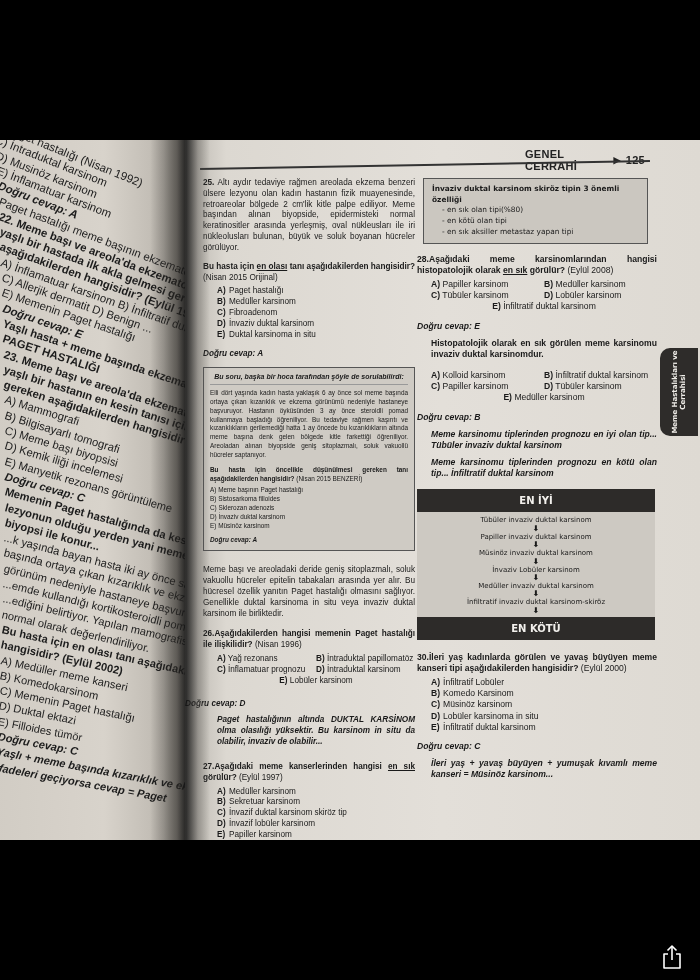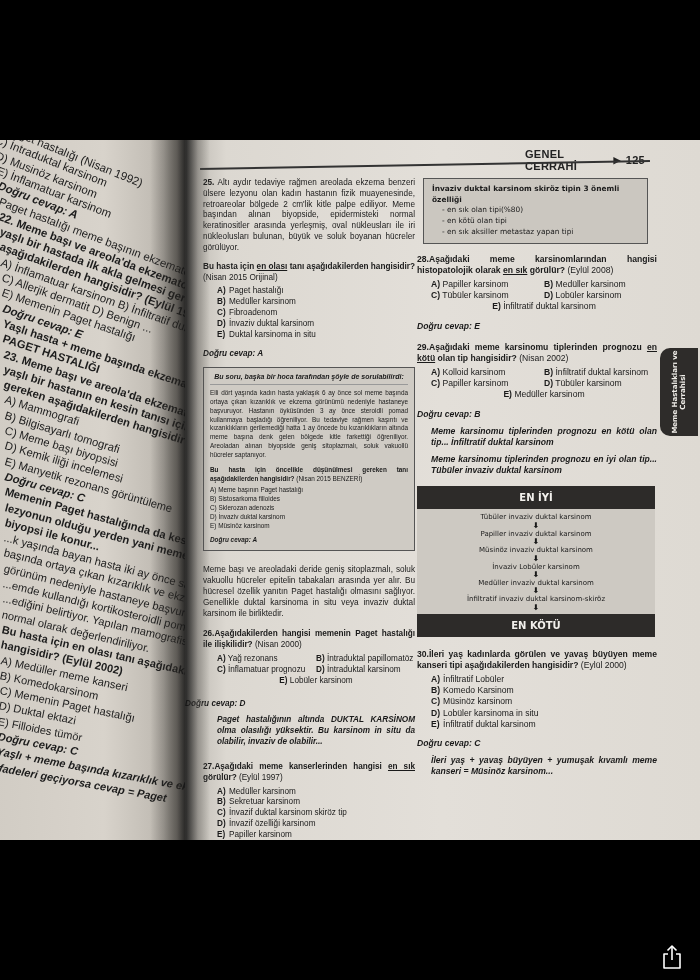--- a/index.html
+++ b/index.html
@@ -192,42 +192,42 @@
           <span class="opt"><span>D)</span> <span>İnvaziv duktal karsinom</span></span>
           <span class="opt"><span>E)</span> <span>Müsinöz karsinom</span></span>
         </div>
         <div class="alt-ans">Doğru cevap: A</div>
       </div>
 
       <div class="para" style="margin-top:14px">Meme başı ve areoladaki deride geniş sitoplazmalı, soluk vakuollu hücreler epitelin tabakaları arasında yer alır. Bu hücresel özellik yanıtın Paget hastalığı olmasını sağlıyor. Genellikle duktal karsinoma in situ veya invaziv duktal karsinom ile birliktedir.</div>
 
       <div class="block">
         <div class="q-title">
-          <span>26.</span><span>Aşağıdakilerden hangisi memenin Paget hastalığı ile ilişkilidir?</span><span class="q-ref"> (Nisan 2000)</span>
+          <span>26.</span><span>Aşağıdakilerden hangisi memenin Paget hastalığı ile ilişkilidir?</span><span class="q-ref"> (Nisan 1996)</span>
         </div>
         <div class="opts-2col">
           <span><b>A)</b> <span>Yağ rezonans</span></span>
           <span><b>B)</b> <span>İntraduktal papillomatöz</span></span>
           <span><b>C)</b> <span>İnflamatuar prognozu</span></span>
           <span><b>D)</b> <span>İntraduktal karsinom</span></span>
           <span class="opt-center"><b>E)</b> <span>Lobüler karsinom</span></span>
         </div>
         <div class="answer" style="margin-left:-18px;margin-top:12px">Doğru cevap: D</div>
         <div class="expl">Paget hastalığının altında DUKTAL KARSİNOM olma olasılığı yüksektir. Bu karsinom in situ da olabilir, invaziv de olabilir...</div>
       </div>
 
       <div class="block" style="margin-top:14px">
         <div class="q-title">
           <span>27.</span><span>Aşağıdaki meme kanserlerinden hangisi </span><span class="u">en sık</span><span> görülür?</span><span class="q-ref"> (Eylül 1997)</span>
         </div>
         <div class="opts">
           <span class="opt"><b>A)</b><span>Medüller karsinom</span></span>
           <span class="opt"><b>B)</b><span>Sekretuar karsinom</span></span>
           <span class="opt"><b>C)</b><span>İnvazif duktal karsinom skiröz tip</span></span>
-          <span class="opt"><b>D)</b><span>İnvazif özelliği karsinom</span></span>
+          <span class="opt"><b>D)</b><span>İnvazif lobüler karsinom</span></span>
           <span class="opt"><b>E)</b><span>Papiller karsinom</span></span>
         </div>
 
       </div>
     </div>
 
     <div class="col-right">
       <div class="info-box" style="margin-left:6px">
         <div class="ib-title">İnvaziv duktal karsinom skiröz tipin 3 önemli özelliği</div>
         <div class="ib-item">-  en sık olan tipi(%80)</div>
@@ -240,36 +240,34 @@
           <span>28.</span><span>Aşağıdaki meme karsinomlarından hangisi histopatolojik olarak </span><span class="u">en sık</span><span> görülür?</span><span class="q-ref"> (Eylül 2008)</span>
         </div>
         <div class="opts-2col">
           <span><b>A)</b> <span>Papiller karsinom</span></span>
           <span><b>B)</b> <span>Medüller karsinom</span></span>
           <span><b>C)</b> <span>Tübüler karsinom</span></span>
           <span><b>D)</b> <span>Lobüler karsinom</span></span>
           <span class="opt-center"><b>E)</b> <span>İnfiltratif duktal karsinom</span></span>
         </div>
         <div class="answer">Doğru cevap: E</div>
+        <div class="expl-plain">Histopatolojik olarak en sık görülen meme karsinomu invaziv duktal karsinomdur.</div>
       </div>
 
       <div class="block">
-        <div class="q-title">
-          <span>29.</span><span>Aşağıdaki meme karsinomu tiplerinden prognozu </span><span class="u">en kötü</span><span> olan tip hangisidir?</span><span class="q-ref"> (Nisan 2002)</span>
-        </div>
         <div class="opts-2col">
           <span><b>A)</b> <span>Kolloid karsinom</span></span>
           <span><b>B)</b> <span>İnfiltratif duktal karsinom</span></span>
           <span><b>C)</b> <span>Papiller karsinom</span></span>
           <span><b>D)</b> <span>Tübüler karsinom</span></span>
           <span class="opt-center"><b>E)</b> <span>Medüller karsinom</span></span>
         </div>
         <div class="answer">Doğru cevap: B</div>
+        <div class="expl">Meme karsinomu tiplerinden prognozu en iyi olan tip... Tübüler invaziv duktal karsinom</div>
         <div class="expl">Meme karsinomu tiplerinden prognozu en kötü olan tip... İnfiltratif duktal karsinom</div>
-        <div class="expl">Meme karsinomu tiplerinden prognozu en iyi olan tip... Tübüler invaziv duktal karsinom</div>
       </div>
 
       <div class="rank-chart">
         <div class="rank-head">EN İYİ</div>
         <div class="rank-body">
           <span class="rank-item">Tübüler invaziv duktal karsinom</span>
           <span class="rank-arrow">⬇</span>
           <span class="rank-item">Papiller invaziv duktal karsinom</span>
           <span class="rank-arrow">⬇</span>
           <span class="rank-item">Müsinöz invaziv duktal karsinom</span>

